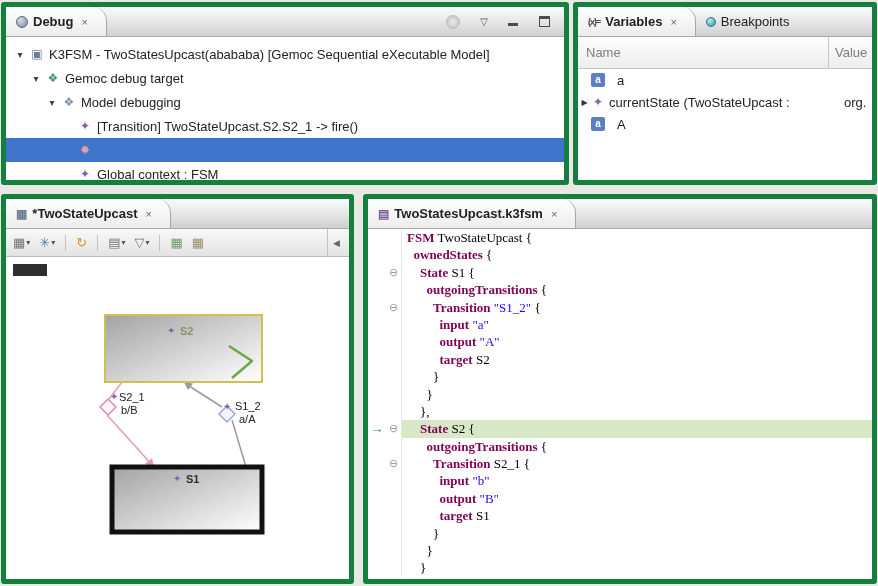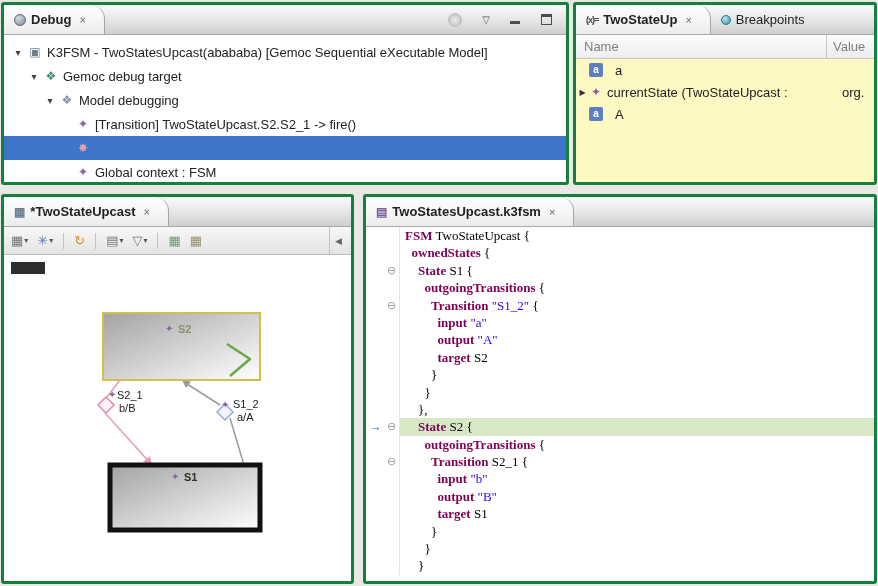--- a/index.html
+++ b/index.html
@@ -1,18 +1,18 @@
 <!DOCTYPE html>
 <html><head>
 <meta charset="utf-8">
 <style>
   *{margin:0;padding:0;box-sizing:border-box}
   html,body{width:878px;height:586px}
   body{background:#e9e8e5;font-family:"Liberation Sans",sans-serif;font-size:13px;color:#222;position:relative;overflow:hidden}
-  .panel{position:absolute;background:#fef9c3;border:3px solid #15803d;border-radius:3px;overflow:hidden}
+  .panel{position:absolute;background:#ffffff;border:5px solid #15803d;border-radius:3px;overflow:hidden}
   #debug-panel{left:1px;top:2px;width:568px;height:183px}
   #vars-panel{left:573px;top:2px;width:304px;height:183px}
   #diagram-panel{left:1px;top:194px;width:353px;height:390px}
   #editor-panel{left:363px;top:194px;width:514px;height:390px}
 
   .tabbar{height:30px;background:linear-gradient(#fbfbfb,#e2e2e2 60%,#cfcfcf);border-bottom:1px solid #a8a8a8;display:flex;align-items:stretch}
   .tab{display:flex;align-items:center;gap:5px;padding:0 10px;white-space:nowrap}
   .tab.active{background:linear-gradient(#ffffff,#ececec);font-weight:bold;border-right:1px solid #a5a5a5;border-top-right-radius:14px;padding-right:18px}
   .tab .close{font-size:11px;color:#666;margin-left:3px;font-weight:normal}
   .tabicon{font-size:12px}
@@ -30,21 +30,21 @@
   
   .tree{padding-top:5px;background:#fff}
   .trow{height:24px;display:flex;align-items:center;white-space:nowrap}
   .trow.sel{background:#3e74c9;color:#fff}
   .expander{flex:0 0 16px;text-align:center;color:#444;font-size:10px}
   .trow.sel .expander{color:#fff}
   .ticon{flex:0 0 18px;text-align:center;font-size:12px}
   .tlabel{padding-left:3px}
 
   
-  .vheader{height:24px;display:flex;align-items:center;background:linear-gradient(#fdfdfd,#ededed);border-bottom:1px solid #c6c6c6;color:#7d7d7d}
+  .vheader{height:32px;display:flex;align-items:center;background:linear-gradient(#fdfdfd,#ededed);border-bottom:1px solid #c6c6c6;color:#7d7d7d}
   .vh-name{padding-left:8px;flex:0 0 250px}
   .vh-sep{width:1px;align-self:stretch;background:#c6c6c6}
   .vh-value{padding-left:6px}
   .vrow{height:22px;display:flex;align-items:center}
   .vexp{flex:0 0 13px;text-align:center;font-size:8px;color:#333}
   .vicon{flex:0 0 14px;width:14px;height:14px;margin-right:4px;text-align:center;line-height:14px}
   .vicon.str{background:#5b7fbf;color:#fff;border-radius:2px;font-size:10px;font-weight:bold}
   .vicon.obj{color:#8d5fa8;font-size:12px}
   .vname{flex:0 0 227px;overflow:hidden;white-space:nowrap}
   .vvalue{padding-left:8px;white-space:nowrap}
@@ -121,21 +121,21 @@
         <span class="ticon" style="color: rgb(141, 95, 168);">✦</span>
         <span class="tlabel">Global context : FSM</span>
       </div>
     </div>
 </section>
 
 <section class="panel" id="vars-panel">
   <div class="tabbar">
     <div class="tab active">
       <span class="varsicon">(x)=</span>
-      <span>TwoStateUp</span>
+      <span>Variables</span>
       <span class="close">×</span>
     </div>
     <div class="tab">
       <span class="bp-icon"></span>
       <span>Breakpoints</span>
     </div>
   </div>
   <div class="vheader">
     <span class="vh-name">Name</span>
     <span class="vh-sep"></span>

